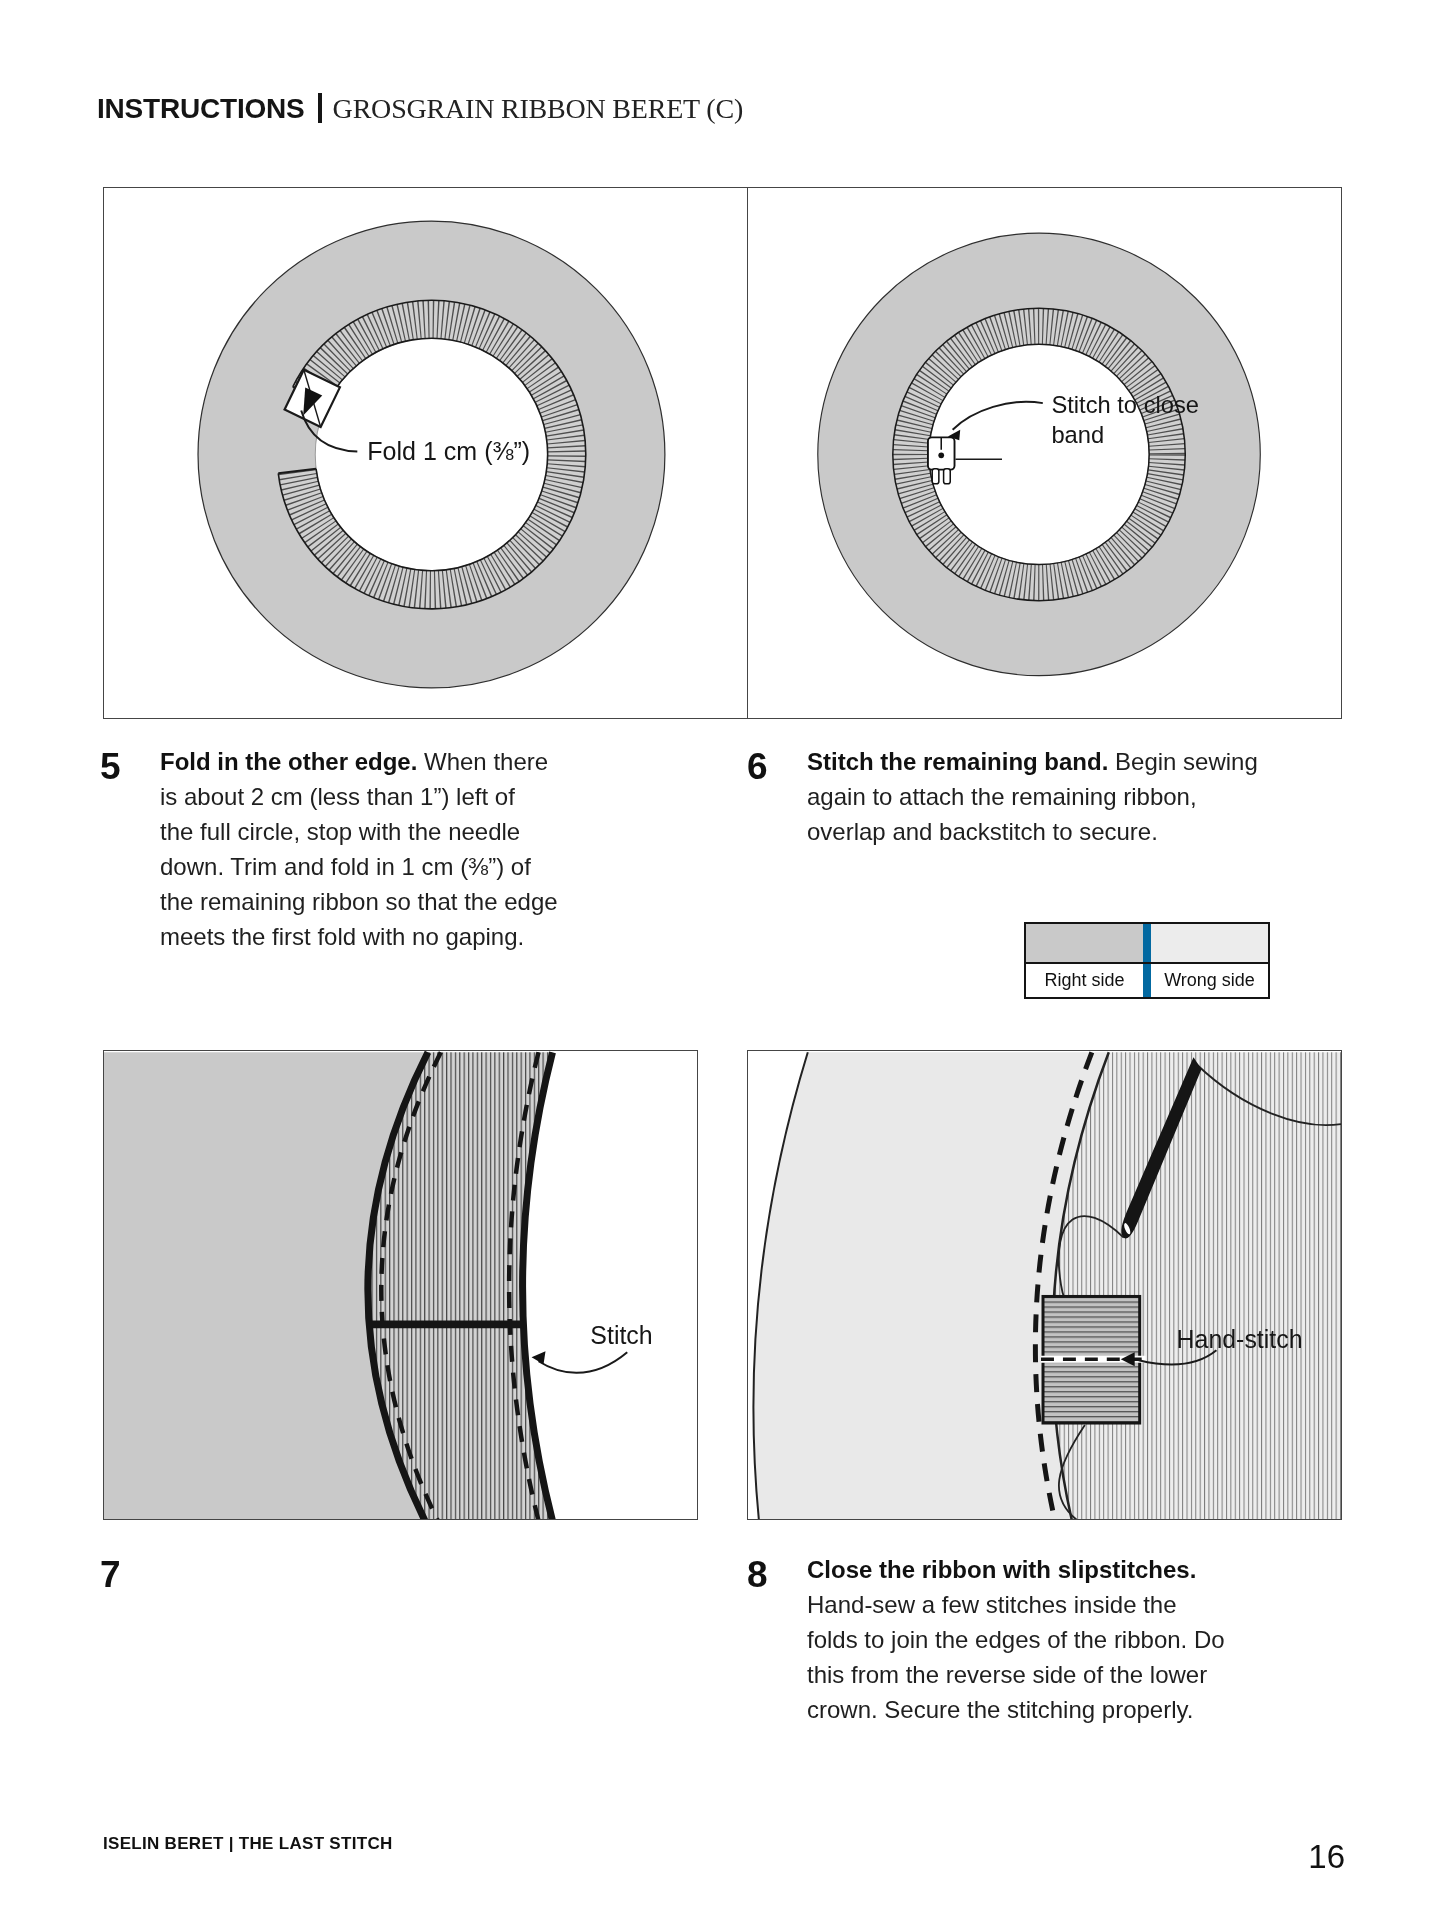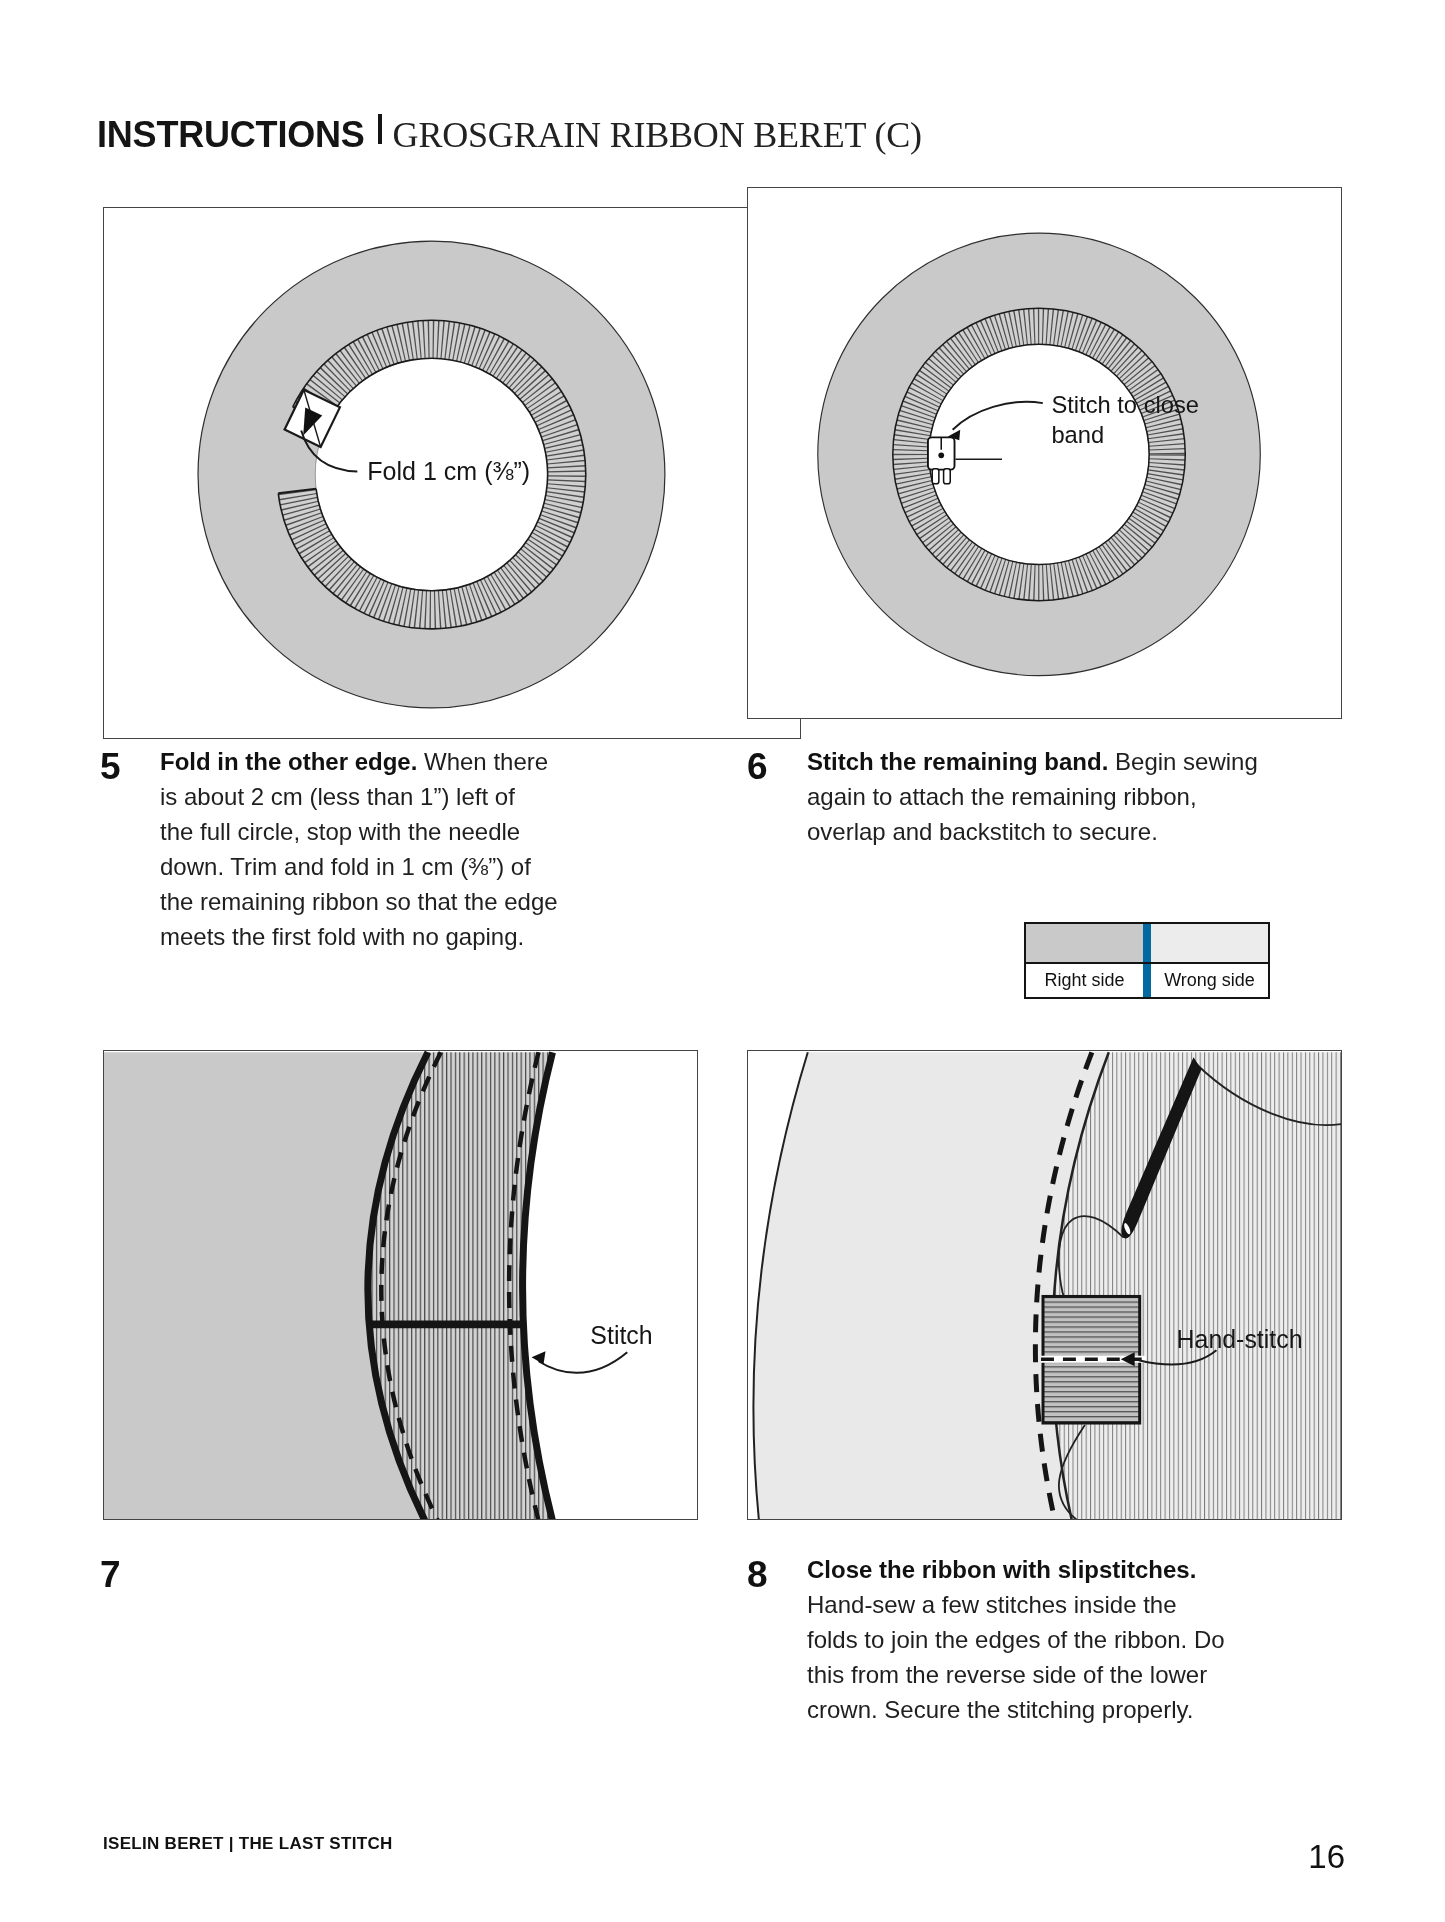--- a/index.html
+++ b/index.html
@@ -2,21 +2,21 @@
 <html><head>
 <meta charset="utf-8">
 <style>
   html,body{margin:0;padding:0;background:#888;}
   .page{
     position:relative;width:1445px;height:1922px;background:#ffffff;
     font-family:"Liberation Sans",sans-serif;color:#1f1f1f;overflow:hidden;margin:0 auto;
   }
   .abs{position:absolute;}
   
-  .title{left:97px;top:114px;display:flex;font-size:36px;letter-spacing:-0.2px;white-space:nowrap;}
+  .title{left:97px;top:93px;display:flex;font-size:28px;letter-spacing:-0.2px;white-space:nowrap;}
   .title .t-bold{font-weight:700;color:#151515;}
   .title .t-bar{display:inline-block;width:4px;height:30px;background:#151515;margin:0 11px 0 13px;}
   .title .t-reg{font-weight:400;color:#222;font-family:Liberation Serif, serif;}
   
   .figbox{background:#fff;border:1.5px solid #454545;box-sizing:border-box;}
   .figbox svg{display:block;width:100%;height:100%;}
   svg text{font-family:"Liberation Sans",sans-serif;font-size:25px;fill:#161616;}
   
   .step-num{font-size:37px;font-weight:700;color:#111;line-height:1;}
   .step-text{font-size:24px;line-height:35px;color:#1f1f1f;}
@@ -39,21 +39,21 @@
 <body>
 
 <div class="page">
 
   <div class="abs title">
     <span class="t-bold">INSTRUCTIONS</span>
     <span class="t-bar"></span>
     <span class="t-reg">GROSGRAIN RIBBON BERET (C)</span>
   </div>
 
-  <div class="abs figbox" style="left:103px;top:187px;width:698px;height:532px;margin-top:20px;">
+  <div class="abs figbox" style="left:103px;top:187px;width:698px;height:532px;">
     <svg viewBox="0 0 595 529">
 
       <circle cx="277" cy="266" r="233" fill="#c9c9c9" stroke="#2e2e2e" stroke-width="1.2"></circle>
 
       <circle cx="277" cy="266" r="116" fill="#ffffff" stroke="#9a9a9a" stroke-width="1"></circle>
 
       <path d="M155.7,206.8 A135 135 0 1 1 143.0,282.5" fill="none" stroke="#d0d0d0" stroke-width="38"></path>
       <path d="M155.7,206.8 A135 135 0 1 1 143.0,282.5" fill="none" stroke="#4f4f4f" stroke-width="38" stroke-dasharray="1.3 3.3"></path>
       <path d="M138.6,198.5 A154 154 0 1 1 124.1,284.8" fill="none" stroke="#1a1a1a" stroke-width="1.6"></path>
       <path d="M172.7,215.1 A116 116 0 1 1 161.8,280.2" fill="none" stroke="#1a1a1a" stroke-width="1.6"></path>

